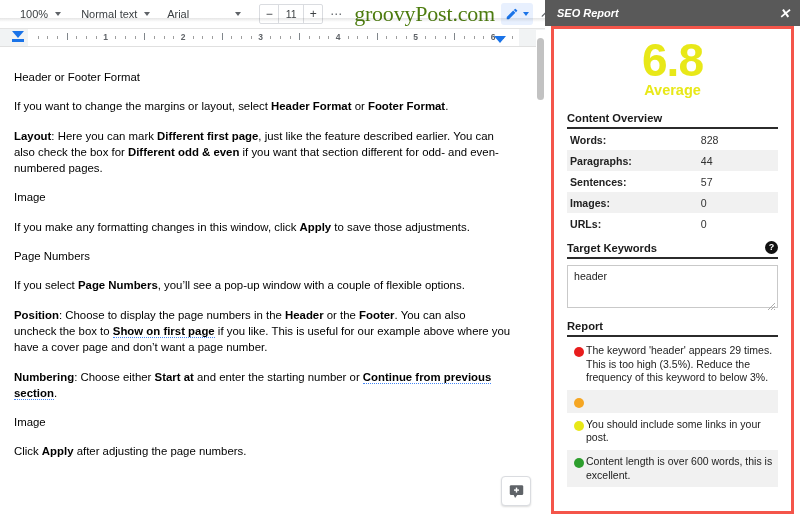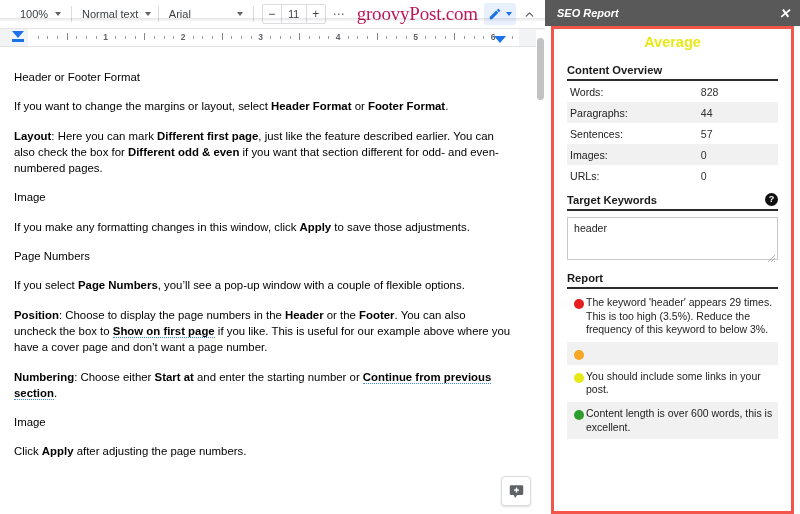--- a/index.html
+++ b/index.html
@@ -74,22 +74,22 @@
     height: 18px; line-height: 18px;
   }
   .tb-more {
     padding: 0 7px;
     font-size: 12px; color: #5f6368;
     letter-spacing: 1px;
     line-height: 8px;
   }
   .brand {
     font-family: "Liberation Serif", serif;
-    font-size: 19px;
-    color: #be185d;
+    font-size: 22px;
+    color: #4d7c0f;
     padding: 0 4px;
     letter-spacing: -0.2px;
     text-align: right;
   }
   .pencil-btn {
     display: flex; align-items: center;
     background: #e8f0fe;
     border-radius: 3px;
     height: 22px;
     padding: 0 4px;
@@ -270,21 +270,21 @@
     margin-top: 8px;
     position: relative;
   }
   .ov-table { width: 100%; border-collapse: collapse; }
   .ov-table tr td {
     font-size: 10.6px;
     color: #222;
     padding: 4.5px 2px 4.5px 3px;
   }
   .ov-table tr:nth-child(even) { background: #f1f1f1; }
-  .ov-table td.k { font-weight: normal; width: 62%; margin-left: 27px; }
+  .ov-table td.k { font-weight: bold; width: 62%; margin-left: 27px; }
   .ov-table td.v { color: #333; }
 
   .help-ico {
     position: absolute;
     right: 0; top: -1px;
     width: 13px; height: 13px;
     border-radius: 50%;
     background: #111;
     color: #fff;
     font-size: 9px;
@@ -471,20 +471,21 @@
   <div class="seo-panel">
     <div class="seo-head">
       <span class="seo-title">SEO Report</span>
       <span class="seo-close">✕</span>
     </div>
 
     <div class="seo-body">
       <div class="seo-inner">
 
         <div class="score-wrap">
+          <div class="score-num">6.8</div>
           <div class="score-label">Average</div>
         </div>
 
         <div class="sec-title">Content Overview</div>
         <table class="ov-table">
           <tbody id="ov-rows">
               <tr>
                 <td class="k">Words:</td>
                 <td class="v">828</td>
               </tr>

